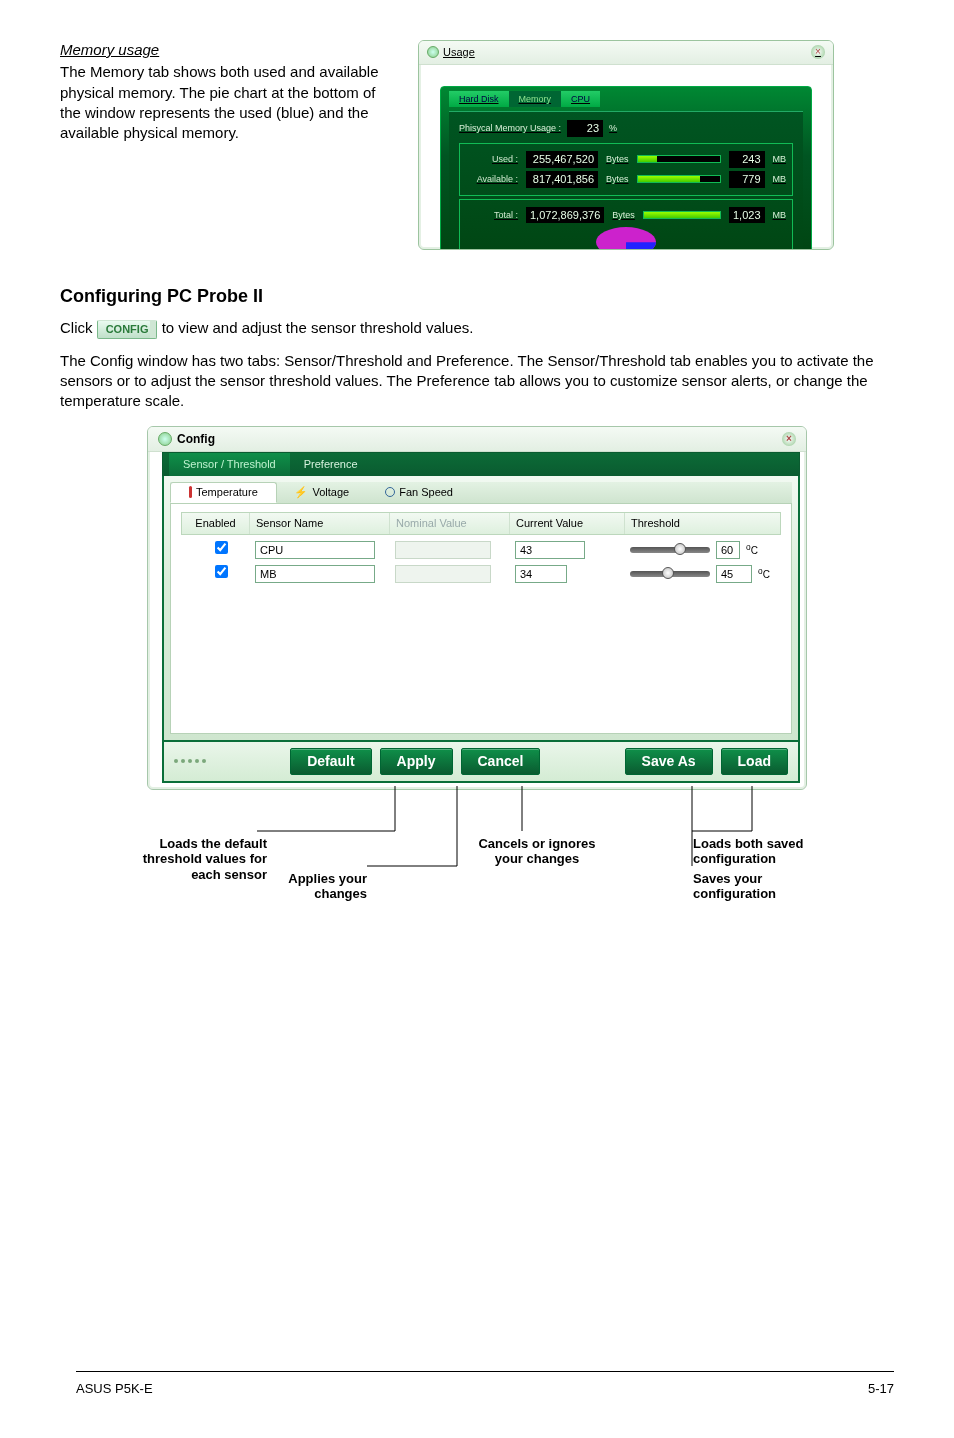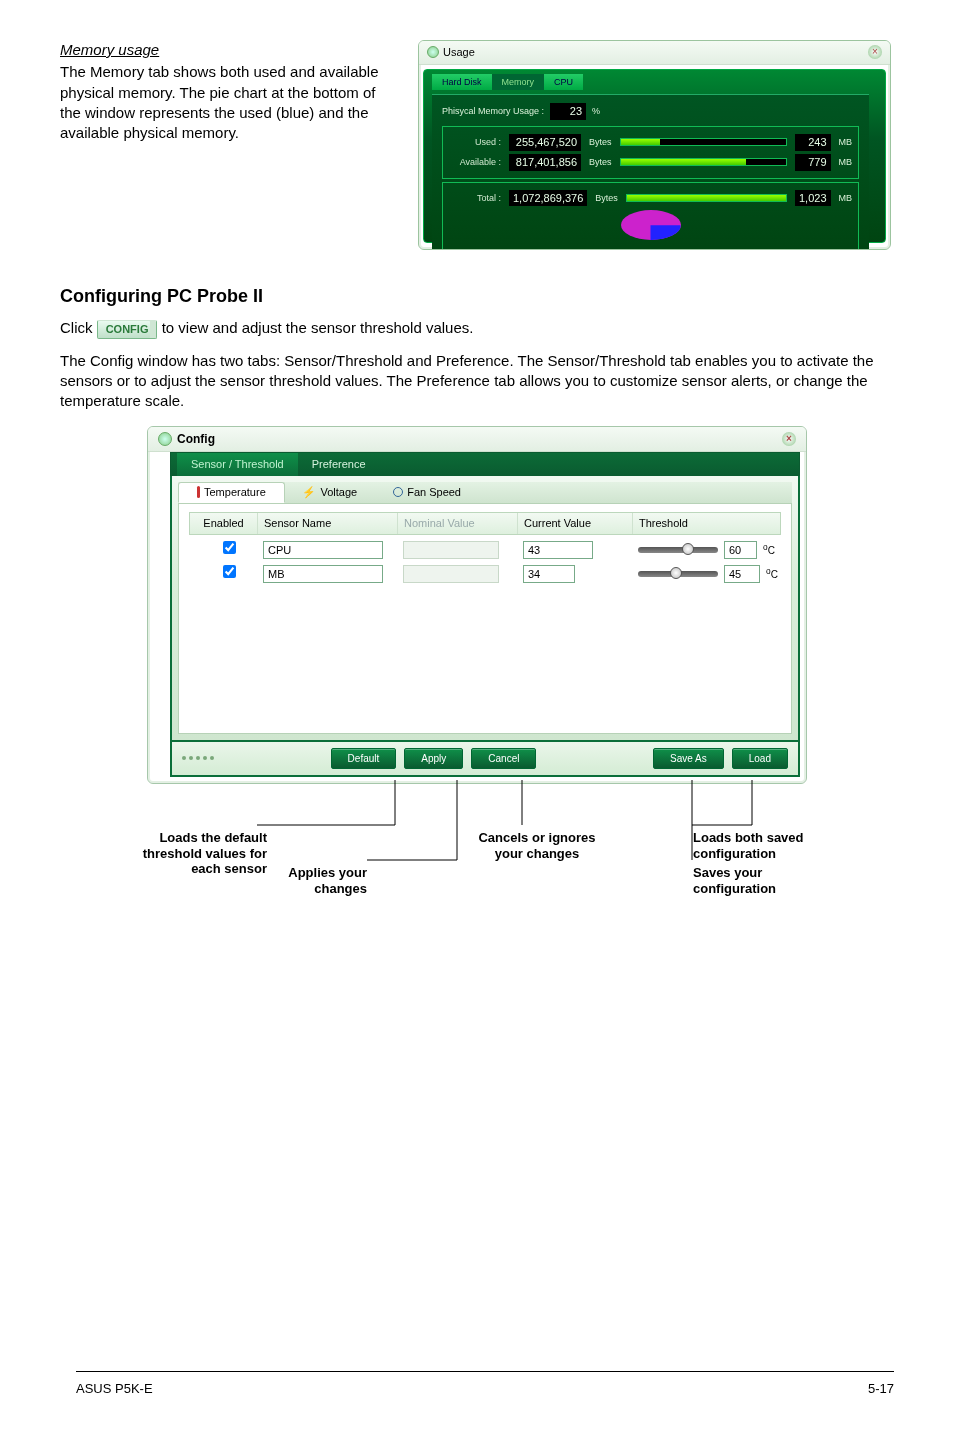--- a/index.html
+++ b/index.html
@@ -11,40 +11,41 @@
     position: relative;
     color: #000;
     font-size: 15px;
     line-height: 1.35;
     padding: 40px 60px 0 60px;
   }
   .underline { text-decoration: underline; font-style: italic; }
   .top-block { display: flex; gap: 18px; }
   .top-text { flex: 1 1 auto; max-width: 340px; }
   .memory-window {
-    width: 473px; height: 210px;
+    width: 416px; height: 210px;
     border: 1px solid #9cc49f;
     border-radius: 6px;
     background: #fff;
     box-shadow: 0 0 0 2px #e4f0e4 inset;
     overflow: hidden;
+    text-decoration: underline;
   }
   .mw-titlebar {
     display:flex; align-items:center; justify-content:space-between;
     padding: 4px 8px;
     background: linear-gradient(#f4faf4,#e3efe3);
     border-bottom:1px solid #cfe0cf;
     font-size:11px;
   }
   .mw-titlebar .left { display:flex; align-items:center; gap:4px; }
   .mw-body {
-    margin:4px; border:1px solid #0a4; border-radius:4px;
+    margin:21px; border:1px solid #0a4; border-radius:4px;
     background: linear-gradient(#083, #052 40%, #041);
     color:#d8f0d8; font-size:9px;
-    padding:4px 16px 8px 8px;
+    padding:4px 8px 8px 8px;
     height: calc(100% - 34px);
   }
   .mw-tabs { display:flex; gap:0; margin-bottom:4px;}
   .mw-tab { padding:2px 10px; font-size:9px; }
   .mw-tab.inactive { background: linear-gradient(#2c6,#0a4); color:#004; }
   .mw-tab.active { background:#063; color:#8fe08f; }
   .mw-content {
     background: linear-gradient(#052,#041);
     padding: 8px 10px 6px 10px;
     border-top:1px solid #2a6;
@@ -87,21 +88,21 @@
     overflow:hidden;
   }
   .cw-titlebar {
     display:flex; align-items:center; justify-content:space-between;
     padding:4px 10px;
     background: linear-gradient(#f4faf4,#e3efe3);
     border-bottom:1px solid #cfe0cf;
     font-size:12px; font-weight:bold;
   }
   .cw-titlebar .left { display:flex; align-items:center; gap:5px;}
-  .cw-body { padding:0 6px 6px 22px; }
+  .cw-body { padding:0 6px 6px 14px; }
   .cw-top-tabs { display:flex; gap:0; background: linear-gradient(#0c6b37,#0a5b30); padding-left:6px; height:24px; border:1px solid #0a5b30; border-bottom:0;}
   .cw-top-tab { padding:4px 14px 0 14px; font-size:11px; }
   .cw-top-tab.active { background: linear-gradient(#0f8f49,#0b6e39); color:#bff2cf; }
   .cw-top-tab.inactive { color:#d6f2dd; }
   .cw-panel {
     border:2px solid #0a6e39;
     background: linear-gradient(#f1f9f1,#daeeda 40%, #cfe6cf);
     padding:6px;
     border-top:0;
   }
@@ -125,24 +126,25 @@
   .cw-buttons-strip {
     display:flex; align-items:center; justify-content:space-between;
     background: linear-gradient(#eaf6ea,#d4ecd4);
     border:2px solid #0a6e39; border-top:0;
     padding:6px 10px;
   }
   .strip-left { display:flex; gap:3px;}
   .strip-left span{ width:4px; height:4px; background:#7ba87b; border-radius:50%; display:block;}
   .btn {
     background: linear-gradient(#0f8f49,#0a5b30);
-    color:#fff; font-size:10px;
+    color:#fff; font-size:14px;
     padding:3px 16px; border:1px solid #063; border-radius:2px;
     box-shadow: inset 0 1px 0 rgba(255,255,255,.3);
     cursor:pointer;
+    font-weight:bold;
   }
   .btn-group { display:flex; gap:8px; }
 
   
   .callouts { position:relative; width:660px; margin:0 auto; height:120px;}
   .callouts svg { position:absolute; top:-12px; left:0; right:0; }
   .callouts .lbl { position:absolute; font-size:13px; font-weight:bold; line-height:1.2;}
   .footer {
     position:absolute; left:76px; right:60px; bottom:40px;
     border-top: 1px solid #000;
@@ -276,21 +278,21 @@
 
         <div class="cw-row">
           <div class="col-en"><input type="checkbox" checked="" style=""></div>
           <div class="col-nm"><input class="inp" style="width: 120px;" value="CPU"></div>
           <div class="col-nom"><input class="nominp" readonly="" style=""></div>
           <div class="col-cur"><input class="inp" style="width: 70px;" readonly="" value="43"></div>
           <div class="col-th">
             <div class="slider">
                 <div class="knob" style="left:55%"></div>
               </div>
-            <input class="inp" style="width: 33px;" value="60">
+            <input class="inp" style="width: 24px;" value="60">
             <span class="deg"><sup>o</sup><span>C</span></span>
           </div>
         </div>
 
         <div class="cw-row">
           <div class="col-en"><input type="checkbox" checked="" style=""></div>
           <div class="col-nm"><input class="inp" style="width: 120px;" value="MB"></div>
           <div class="col-nom"><input class="nominp" readonly="" style=""></div>
           <div class="col-cur"><input class="inp" style="width: 52px;" readonly="" value="34"></div>
           <div class="col-th">

